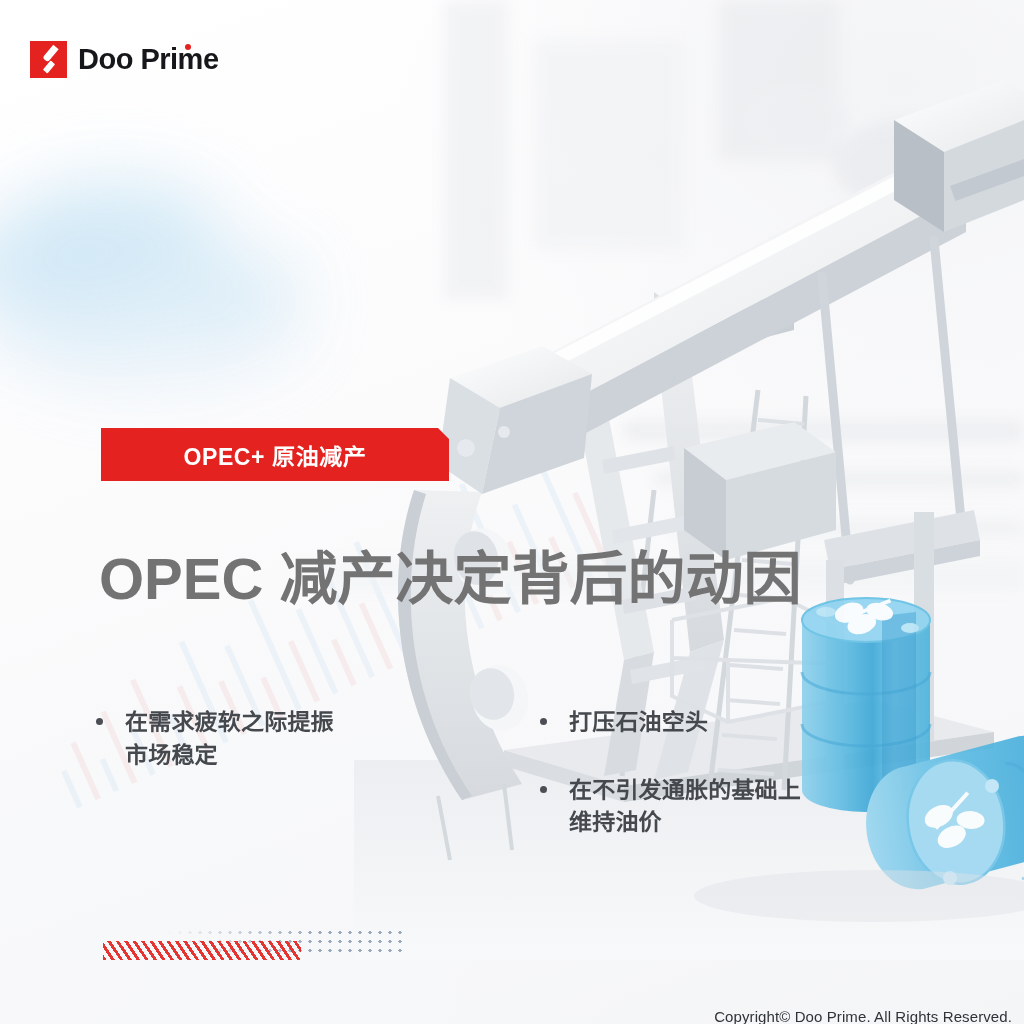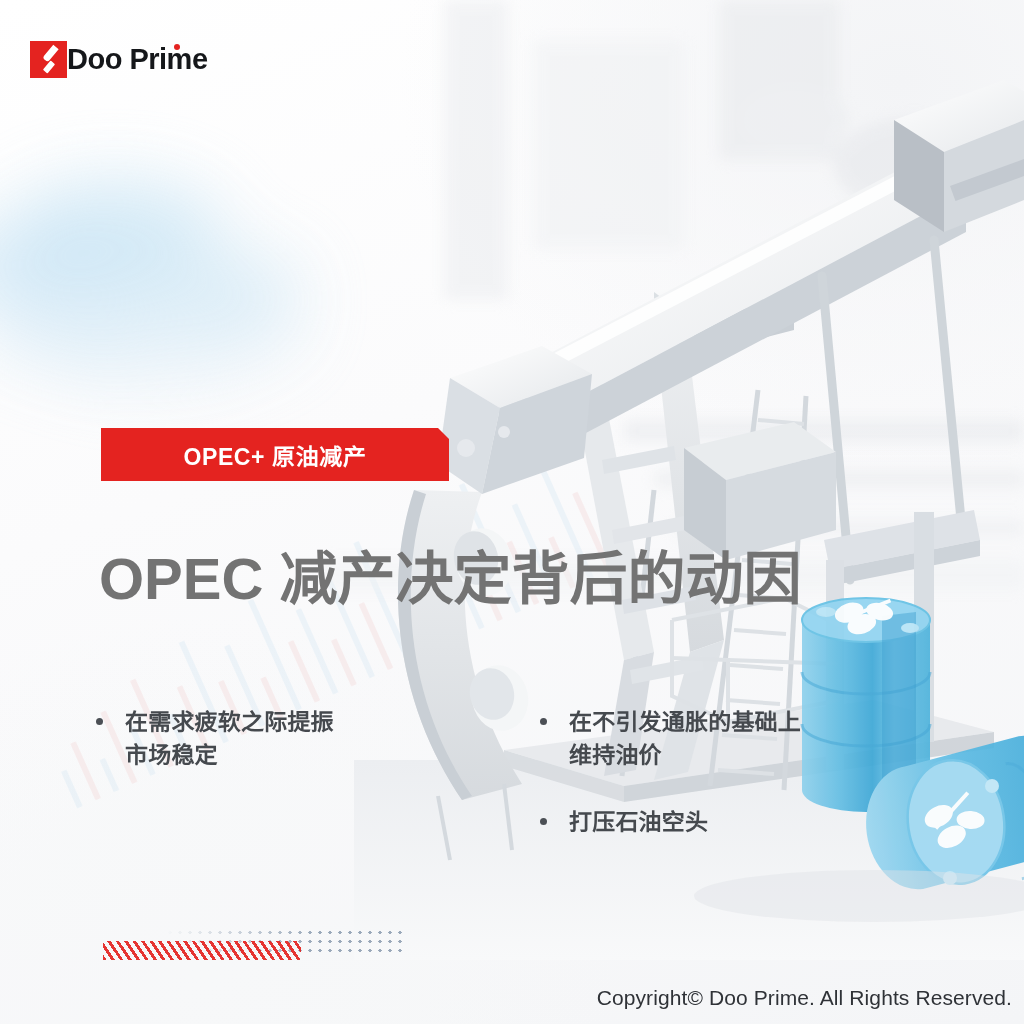--- a/index.html
+++ b/index.html
@@ -95,20 +95,21 @@
     opacity: .5;
   }
 
   
   .logo {
     position: absolute;
     left: 30px;
     top: 41px;
     display: flex;
     align-items: center;
+    gap: 11px;
   }
   .logo-mark {
     width: 37px;
     height: 37px;
     background: #e42320;
     position: relative;
     flex: none;
   }
   .logo-mark .slash {
     position: absolute;
@@ -243,22 +244,22 @@
     width: 198px;
     height: 19px;
     background-image: repeating-linear-gradient(56deg, #e42320 0 3px, #e42320 0 3px, rgba(255,255,255,0) 3px 7px);
     opacity: .92;
   }
 
   
   .copyright {
     position: absolute;
     right: 12px;
-    top: 986px;
-    font-size: 21px;
+    top: 1008px;
+    font-size: 15px;
     font-weight: 400;
     color: #2f3237;
     letter-spacing: .1px;
     white-space: nowrap;
   }
 </style>
 </head>
 <body>
 
 <div class="poster">
@@ -517,25 +518,25 @@
   <div class="bullets">
     <div class="bullet-col">
       <div class="bullet">
         <span class="bullet-dot"></span>
         <span class="bullet-label">在需求疲软之际提振<br>市场稳定</span>
       </div>
     </div>
     <div class="bullet-col">
       <div class="bullet">
         <span class="bullet-dot"></span>
-        <span class="bullet-label">在不引发通胀的基础上<br>维持油价</span>
+        <span class="bullet-label">打压石油空头</span>
       </div>
       <div class="bullet">
         <span class="bullet-dot"></span>
-        <span class="bullet-label">打压石油空头</span>
+        <span class="bullet-label">在不引发通胀的基础上<br>维持油价</span>
       </div>
     </div>
   </div>
 
   <div class="deco">
     <div class="deco-dots"></div>
     <div class="deco-stripes"></div>
   </div>
 
   <div class="copyright">Copyright© Doo Prime. All Rights Reserved.</div>

